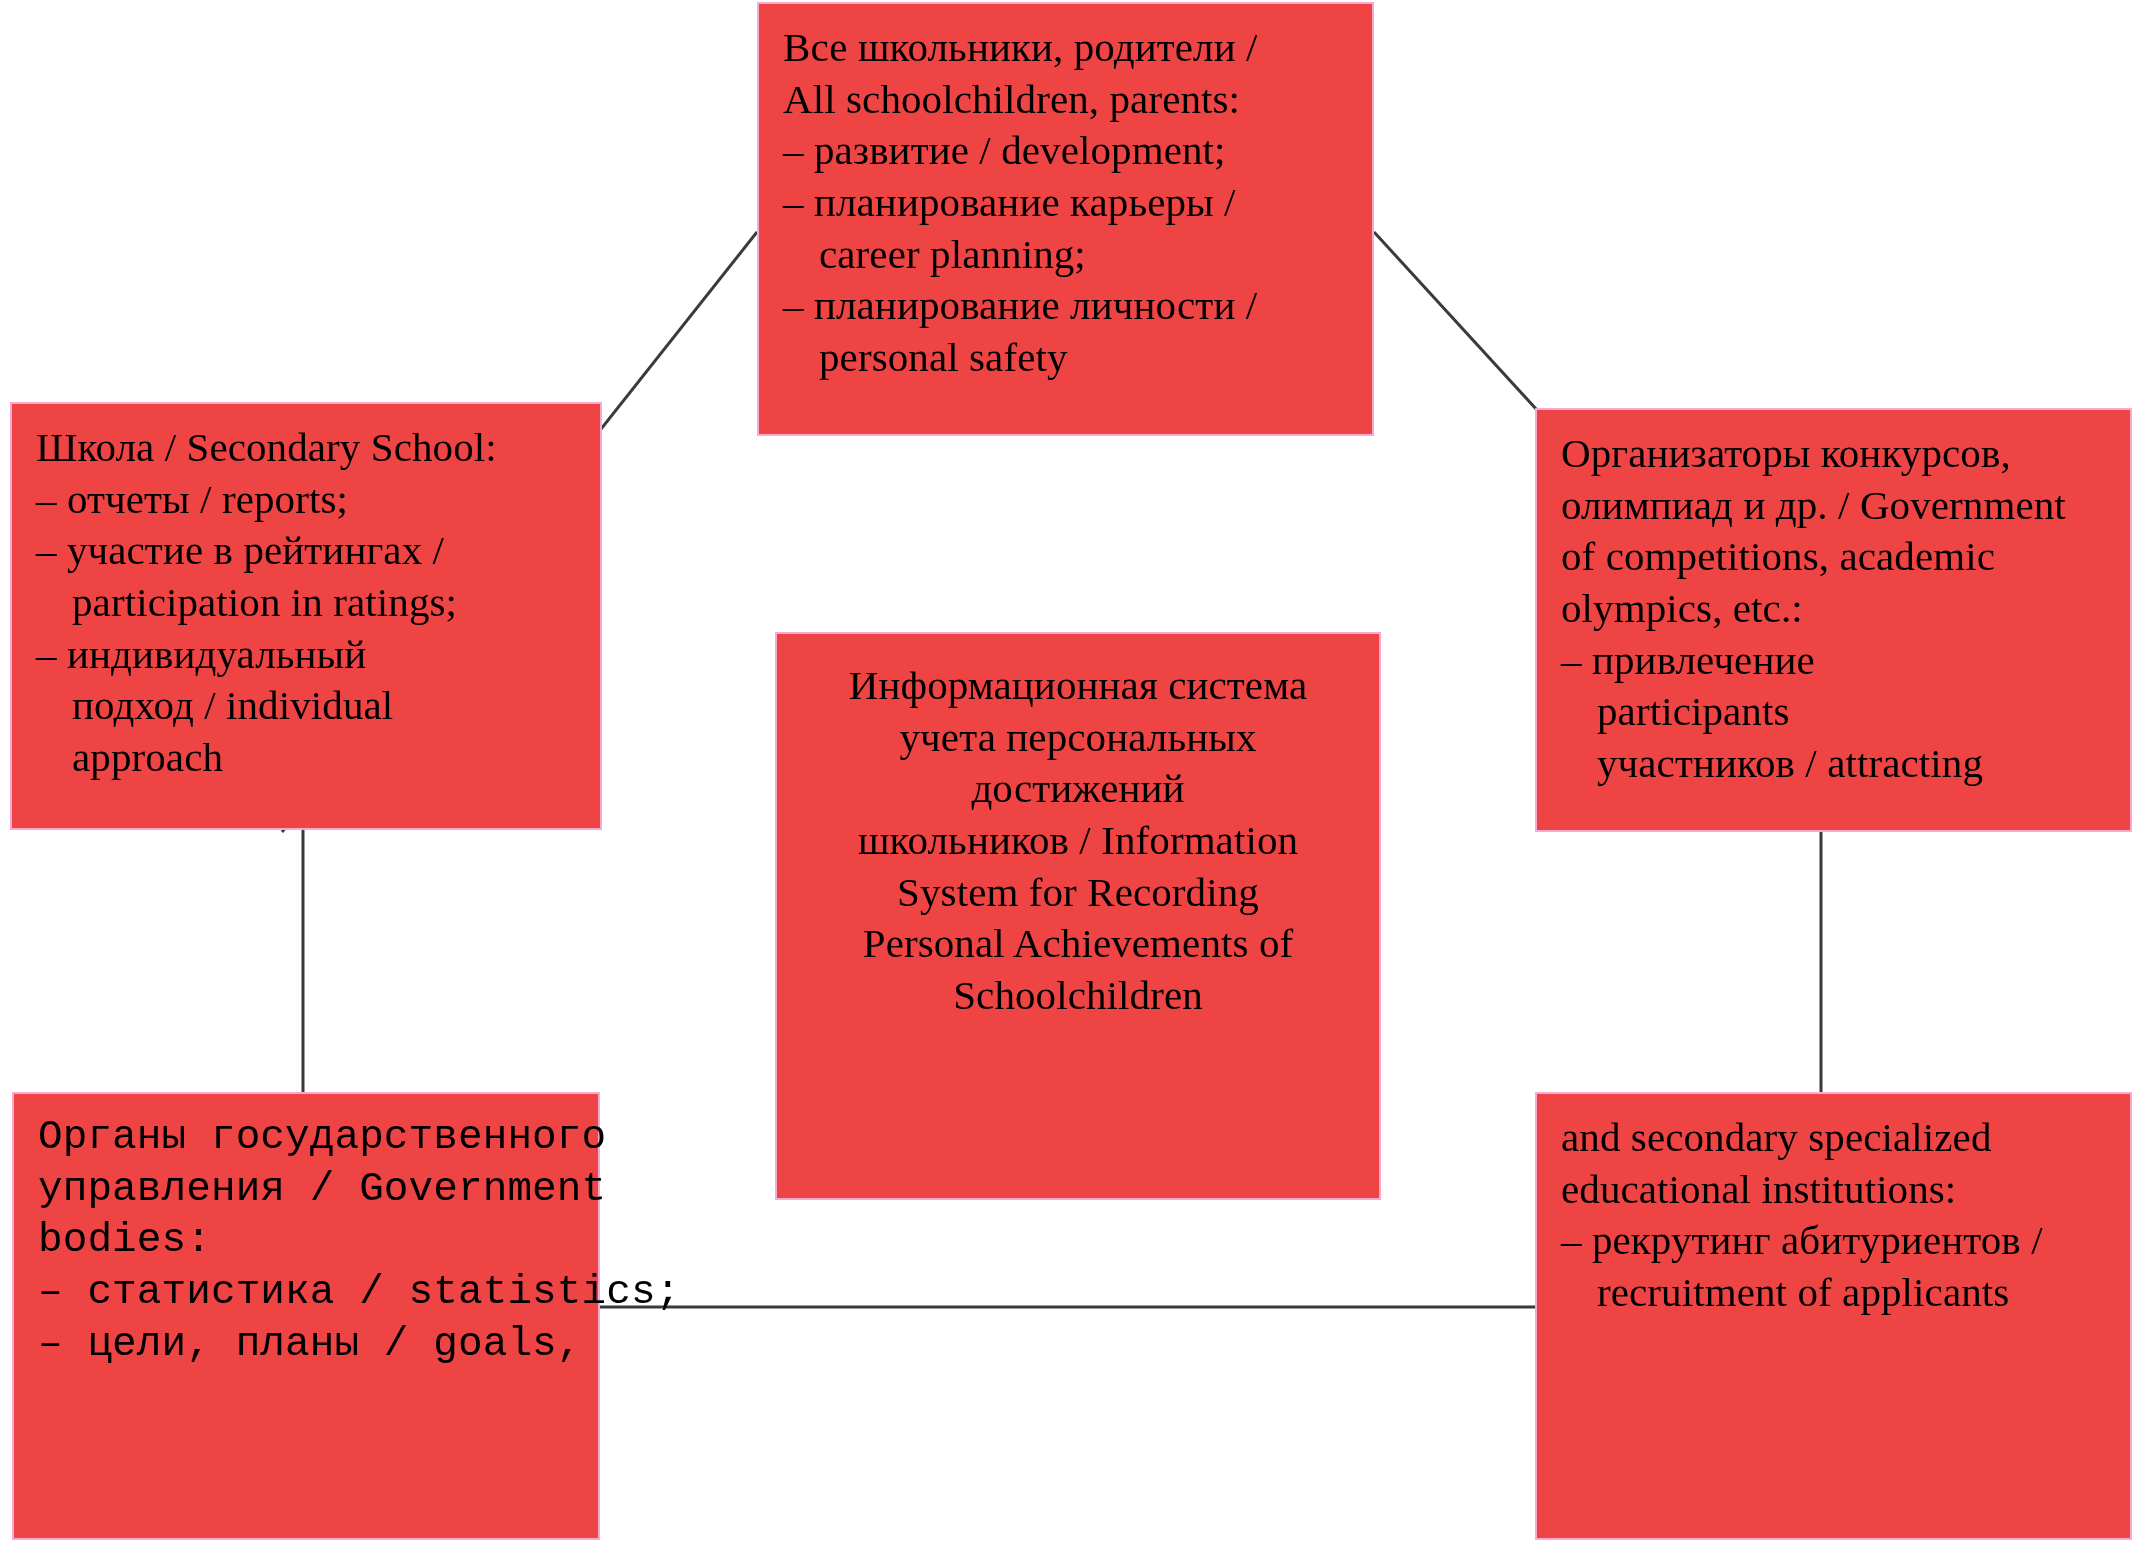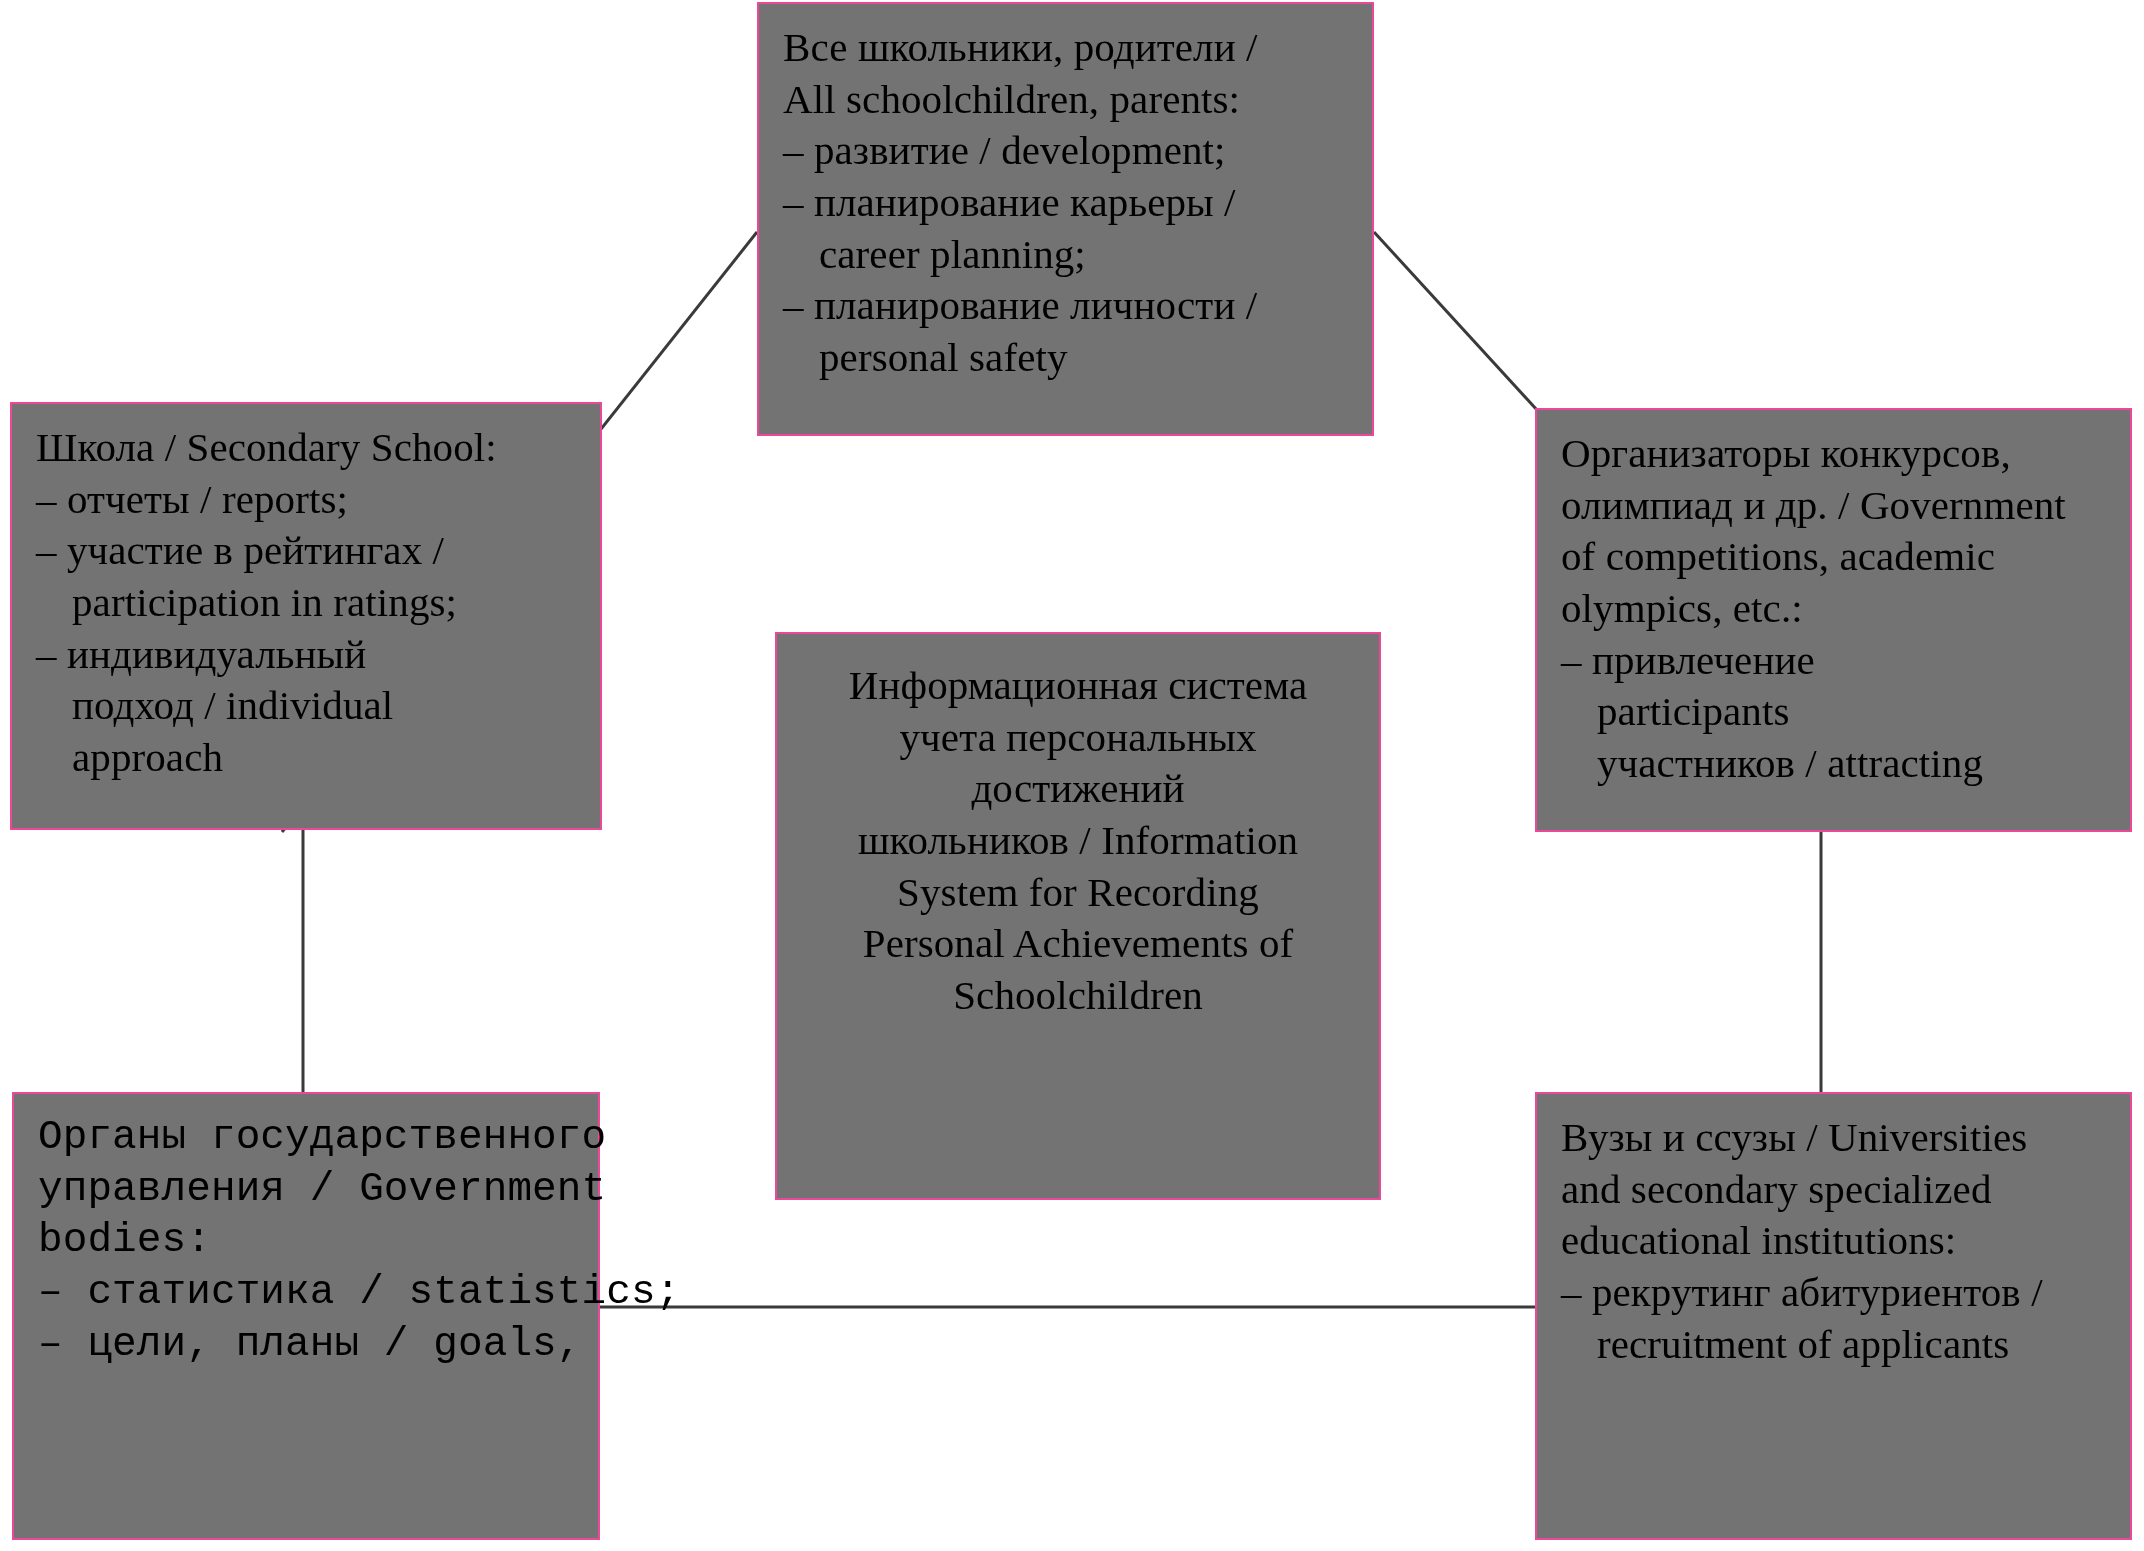--- a/index.html
+++ b/index.html
@@ -20,22 +20,22 @@
     position: absolute;
     left: 0;
     top: 0;
     width: 2144px;
     height: 1551px;
     pointer-events: none;
   }
   .node {
     position: absolute;
     box-sizing: border-box;
-    border: 2px solid #ec4899;
-    background: #737373;
+    border: 2px solid #f9a8d4;
+    background: #ef4444;
     padding: 18px 22px 14px 24px;
     font-size: 41px;
     line-height: 1.26;
     letter-spacing: 0.1px;
   }
   .node .line {
     display: block;
     white-space: pre;
   }
   .node .line.indent {
@@ -112,20 +112,19 @@
 
   <div class="node" id="node-government">
       <span class="line">Органы государственного</span>
       <span class="line">управления / Government</span>
       <span class="line">bodies:</span>
       <span class="line">– статистика / statistics;</span>
       <span class="line">– цели, планы / goals,</span>
     </div>
 
   <div class="node" id="node-universities">
-      <span class="line">Вузы и ссузы / Universities</span>
       <span class="line">and secondary specialized</span>
       <span class="line">educational institutions:</span>
       <span class="line">– рекрутинг абитуриентов /</span>
       <span class="line indent">recruitment of applicants</span>
     </div>
 
 </div>
 
 </body></html>

